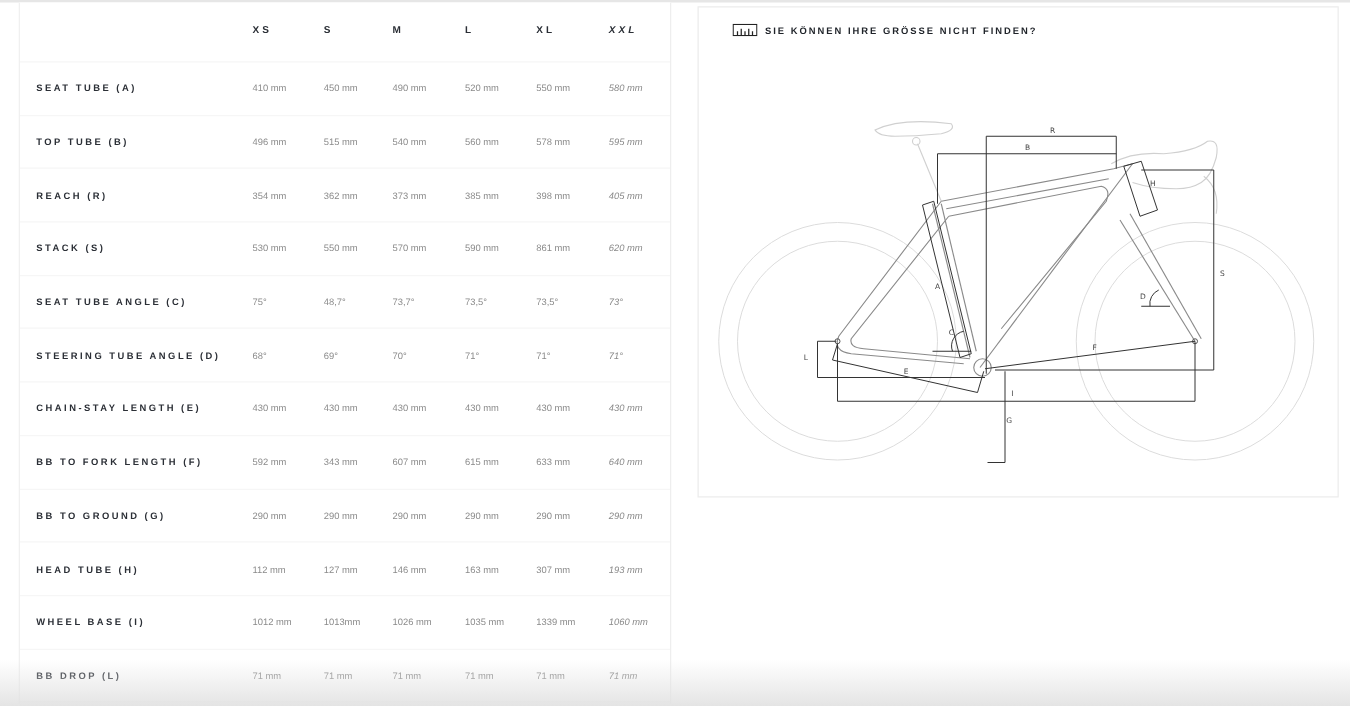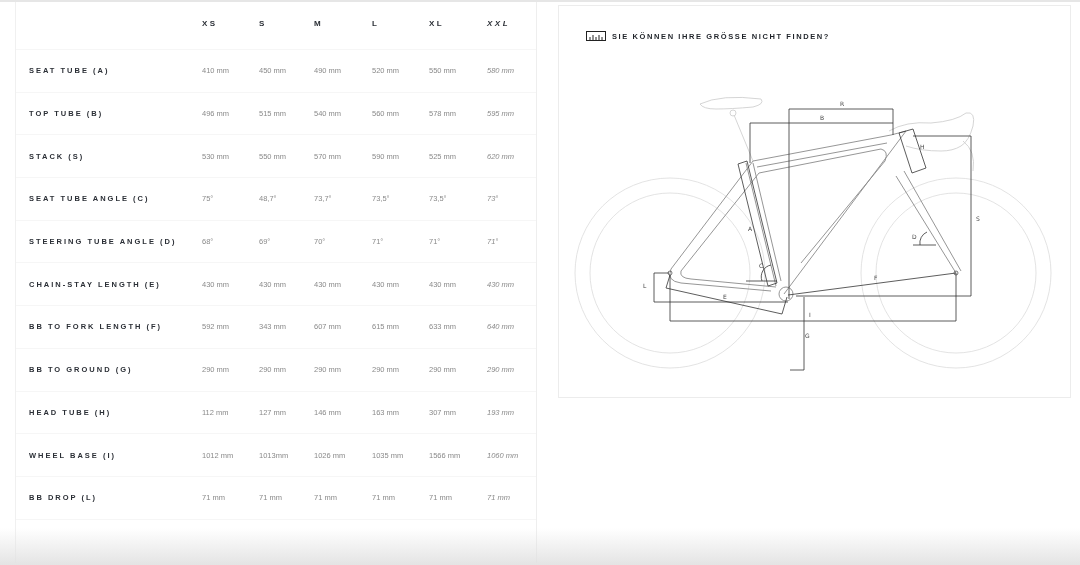--- a/index.html
+++ b/index.html
@@ -23,21 +23,21 @@
     .bottom-shade {
       position: absolute; left: 0; top: 528px; width: 1080px; height: 37px;
       background: linear-gradient(to bottom, rgba(255,255,255,0), rgba(225,225,225,0.9));
       pointer-events: none;
     }
     .diagram-panel {
       position: absolute; left: 558px; top: 5px; width: 513px; height: 393px;
       border: 1px solid #ececec; background: #fff;
     }
     .finder {
-      position: absolute; left: 27px; top: 25px; display: flex; align-items: center; gap: 6px; cursor: pointer;
+      position: absolute; left: 27px; top: 13px; display: flex; align-items: center; gap: 6px; cursor: pointer;
     }
     .finder-icon { width: 20px; height: 10px; }
     .finder-label { font-size: 7.5px; font-weight: bold; letter-spacing: 1.6px; color: #1f2329; white-space: nowrap; }
     .bike { position: absolute; left: 0; top: 0; }
     .dim-label { font-family: "DejaVu Sans", sans-serif; font-size: 6px; fill: #444; }
   </style>
 </head>
 <body>
 
 <div class="top-rule"></div>
@@ -64,26 +64,35 @@
       <div class="row">
         <span class="label">TOP TUBE (B)</span>
         <span class="cell c0">496 mm</span>
         <span class="cell c1">515 mm</span>
         <span class="cell c2">540 mm</span>
         <span class="cell c3">560 mm</span>
         <span class="cell c4">578 mm</span>
         <span class="cell c5">595 mm</span>
       </div>
       <div class="row">
+        <span class="label">REACH (R)</span>
+        <span class="cell c0">354 mm</span>
+        <span class="cell c1">362 mm</span>
+        <span class="cell c2">373 mm</span>
+        <span class="cell c3">385 mm</span>
+        <span class="cell c4">398 mm</span>
+        <span class="cell c5">405 mm</span>
+      </div>
+      <div class="row">
         <span class="label">STACK (S)</span>
         <span class="cell c0">530 mm</span>
         <span class="cell c1">550 mm</span>
         <span class="cell c2">570 mm</span>
         <span class="cell c3">590 mm</span>
-        <span class="cell c4">525 mm</span>
+        <span class="cell c4">861 mm</span>
         <span class="cell c5">620 mm</span>
       </div>
       <div class="row">
         <span class="label">SEAT TUBE ANGLE (C)</span>
         <span class="cell c0">75°</span>
         <span class="cell c1">48,7°</span>
         <span class="cell c2">73,7°</span>
         <span class="cell c3">73,5°</span>
         <span class="cell c4">73,5°</span>
         <span class="cell c5">73°</span>
@@ -132,21 +141,21 @@
         <span class="cell c3">163 mm</span>
         <span class="cell c4">307 mm</span>
         <span class="cell c5">193 mm</span>
       </div>
       <div class="row">
         <span class="label">WHEEL BASE (I)</span>
         <span class="cell c0">1012 mm</span>
         <span class="cell c1">1013mm</span>
         <span class="cell c2">1026 mm</span>
         <span class="cell c3">1035 mm</span>
-        <span class="cell c4">1566 mm</span>
+        <span class="cell c4">1339 mm</span>
         <span class="cell c5">1060 mm</span>
       </div>
       <div class="row">
         <span class="label">BB DROP (L)</span>
         <span class="cell c0">71 mm</span>
         <span class="cell c1">71 mm</span>
         <span class="cell c2">71 mm</span>
         <span class="cell c3">71 mm</span>
         <span class="cell c4">71 mm</span>
         <span class="cell c5">71 mm</span>

